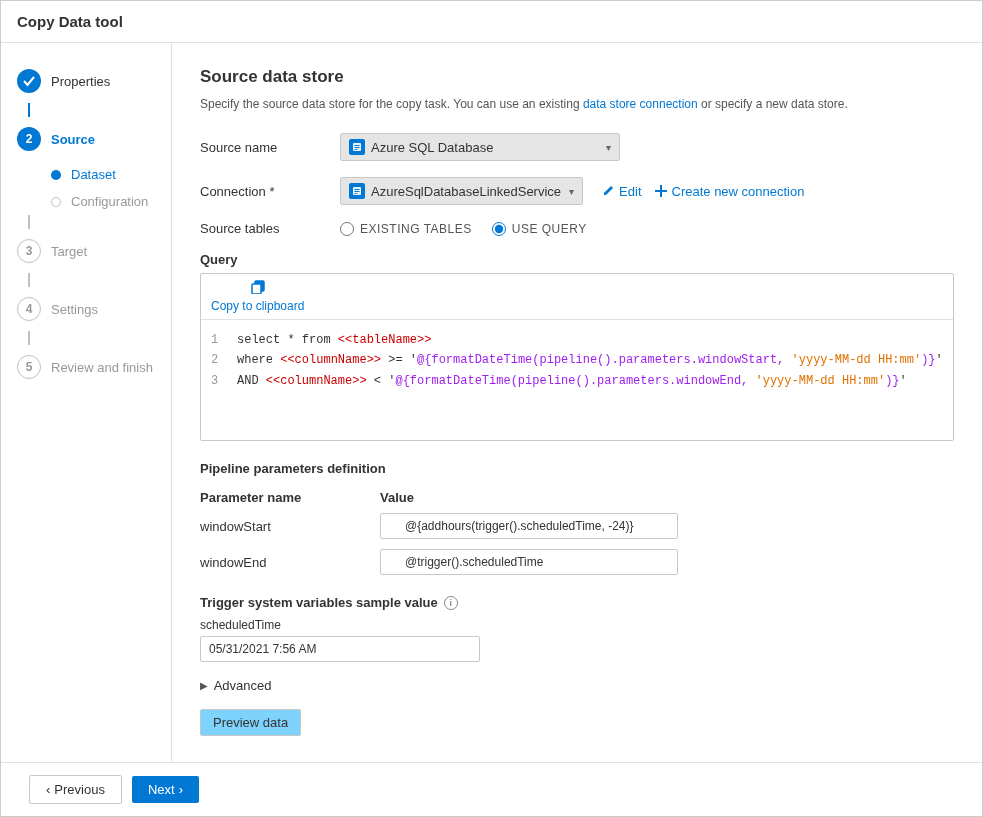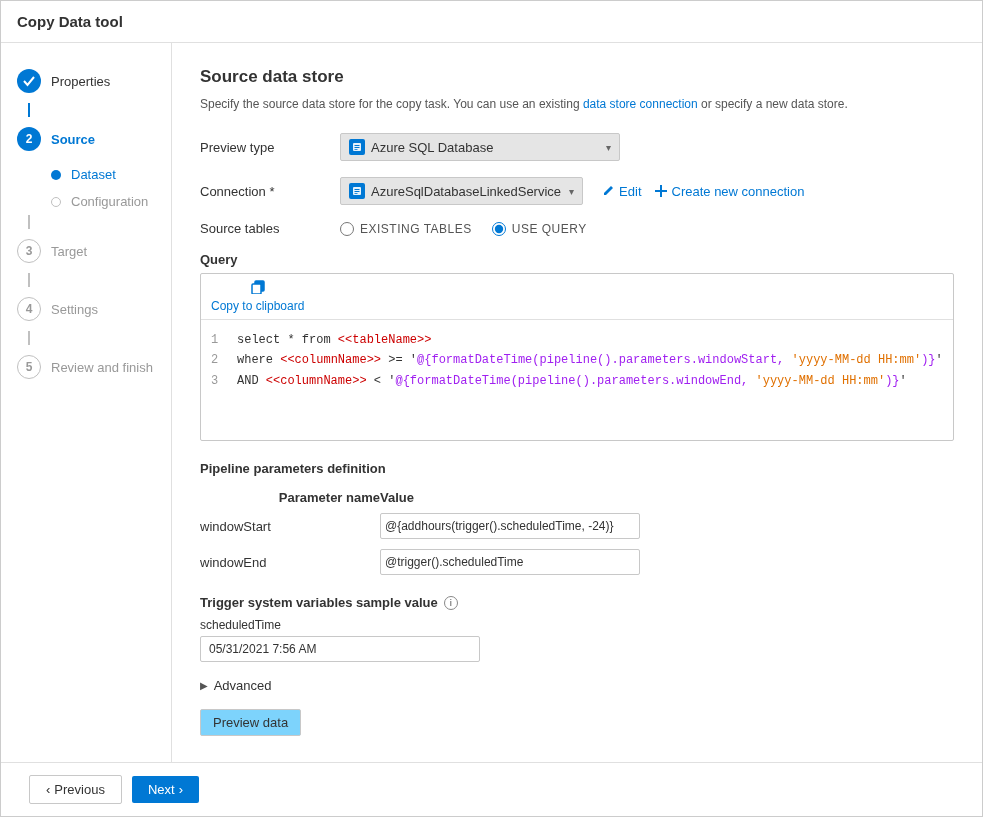--- a/index.html
+++ b/index.html
@@ -72,25 +72,25 @@
     .code-default { color: #333; }
     .code-template { color: #c00; margin-top: 20px; }
     .code-string { color: #e07000; }
     .code-function { color: #a020f0; }
 
     
     .params-section { margin-bottom: 20px; }
     .params-title { font-size: 13px; font-weight: 600; color: #333; margin-bottom: 10px; }
     .params-table { width: 100%; }
     .params-header { display: flex; padding: 4px 0; margin-bottom: 4px; }
-    .params-header-name { width: 180px; font-size: 13px; font-weight: 600; color: #333; text-align: right; }
+    .params-header-name { width: 180px; font-size: 13px; font-weight: 600; color: #333; }
     .params-header-value { font-size: 13px; font-weight: 600; color: #333; }
     .params-row { display: flex; align-items: center; margin-bottom: 10px; }
     .params-name { width: 180px; font-size: 13px; color: #333; }
-    .params-value-input { width: 260px; border: 1px solid #c8c8c8; border-radius: 2px; padding: 5px 4px; font-size: 12px; color: #333; }
+    .params-value-input { width: 298px; border: 1px solid #c8c8c8; border-radius: 2px; padding: 5px 24px; font-size: 12px; color: #333; }
 
     
     .trigger-section { margin-bottom: 16px; }
     .trigger-title { font-size: 13px; font-weight: 600; color: #333; margin-bottom: 8px; display: flex; align-items: center; gap: 6px; }
     .info-icon { width: 14px; height: 14px; border-radius: 50%; border: 1.5px solid #888; display: flex; align-items: center; justify-content: center; font-size: 9px; color: #888; cursor: pointer; flex-shrink: 0; }
     .trigger-field-label { font-size: 12px; color: #333; margin-bottom: 4px; }
     .trigger-input { width: 280px; border: 1px solid #c8c8c8; border-radius: 2px; padding: 5px 8px; font-size: 12px; color: #333; }
 
     
     .advanced-section { margin-bottom: 16px; }
@@ -161,21 +161,21 @@
     </div>
 
     <div class="content-area">
       <div class="section-title">Source data store</div>
       <div class="section-desc">
         Specify the source data store for the copy task. You can use an existing <a href="#">data store connection</a> or specify a new data store.
       </div>
 
       
       <div class="form-row">
-        <div class="form-label">Preview type</div>
+        <div class="form-label">Source name</div>
         <div class="form-field">
           <div class="dropdown">
             <div class="dropdown-icon">
               <svg viewBox="0 0 10 10">
                   <rect x="1" y="1" width="8" height="8" rx="1" fill="white" opacity="0.9"></rect>
                   <rect x="2.5" y="3" width="5" height="1" fill="#0078d4"></rect>
                   <rect x="2.5" y="5" width="5" height="1" fill="#0078d4"></rect>
                   <rect x="2.5" y="7" width="3" height="0.8" fill="#0078d4"></rect>
                 </svg>
             </div>

